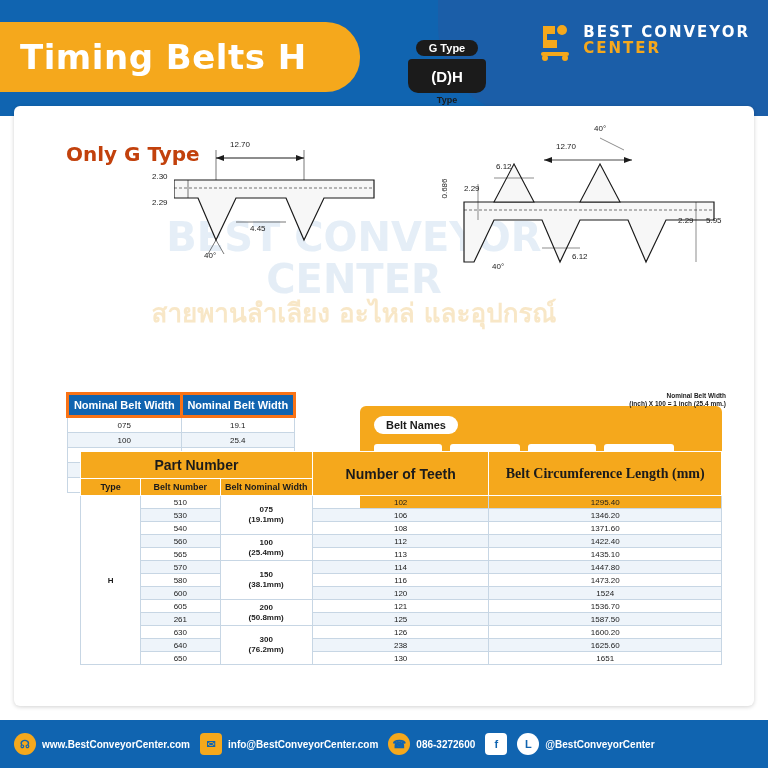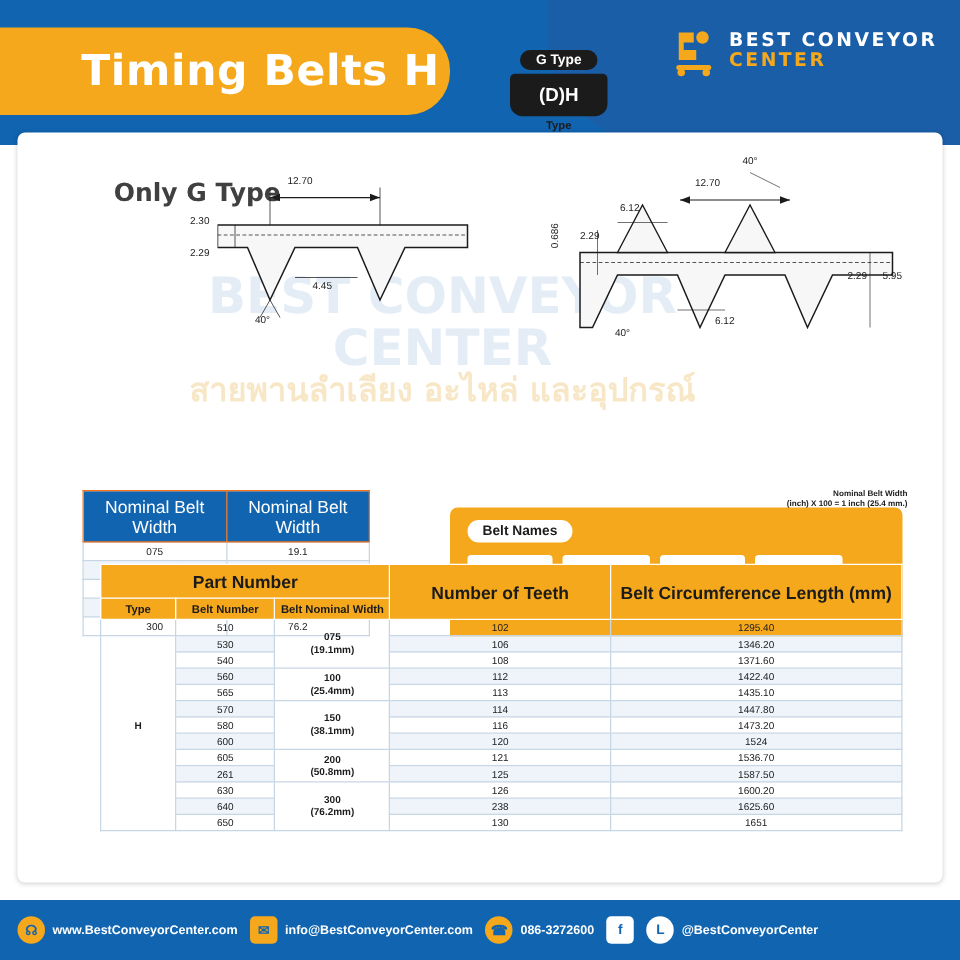--- a/index.html
+++ b/index.html
@@ -20,21 +20,21 @@
   }
   .header-curve {
     position:absolute; right:0; top:0; width:330px; height:116px;
     background:#1b5ea8;
     border-bottom-left-radius:90px;
   }
   .title-band {
     position:absolute; left:0; top:22px; width:360px; height:70px;
     background:#f5a81c;
     border-top-right-radius:34px; border-bottom-right-radius:34px;
-    display:flex; align-items:center;padding-left:45px;
+    display:flex; align-items:center;
   }
   .title-band .title {
     color:#ffffff; font-size:34px; font-weight:bold; letter-spacing:0.5px;
     padding-left:20px; font-family:"DejaVu Sans", sans-serif;
   }
   
   .logo { position:absolute; right:18px; top:20px; display:flex; align-items:center; gap:8px; }
   .logo-mark { width:40px; height:42px; position:relative; }
   .logo-text { line-height:1.05; }
   .logo-text .l1, .logo-text .l2 {
@@ -69,35 +69,34 @@
   
   .watermark {
     position:absolute; left:60px; top:110px; width:560px; text-align:center;
     color:#cfe0f0; font-size:40px; font-weight:bold; opacity:.55;
     pointer-events:none; line-height:1.05; font-family:"DejaVu Sans", sans-serif;
   }
   .watermark .w2 { font-size:26px; color:#f3d49a; }
 
   .only-g {
     position:absolute; left:52px; top:36px;
-    font-size:20px; font-weight:bold; color:#404040;
+    font-size:20px; font-weight:bold; color:#c2410c;
     font-family:"DejaVu Sans", sans-serif;
-    margin-left:25px;
   }
 
   .diagram { position:absolute; }
   .dim-label { position:absolute; font-size:8px; color:#1b1b1b; }
 
   
   .swt { position:absolute; left:52px; top:286px; width:230px; }
   .swt-title { font-size:10px; font-weight:bold; color:#1b1b1b; margin-bottom:3px; }
   table.tbl { border-collapse:collapse; width:100%; }
   table.tbl th {
-    background:#1064b0; color:#fff; font-size:14px; font-weight:normal;
-    border:1px solid #f97316; padding:4px 2px; text-align:center;
+    background:#1064b0; color:#fff; font-size:11px; font-weight:bold;
+    border:3px solid #f97316; padding:4px 2px; text-align:center;
   }
   table.tbl td {
     font-size:8px; text-align:center; padding:2.5px 2px;
     border:1px solid #c7d6e4; color:#1b1b1b;
   }
   table.tbl tr:nth-child(odd) td { background:#ffffff; }
   table.tbl tr:nth-child(even) td { background:#eef4fa; }
 
   
   .bn-box {
@@ -312,21 +311,21 @@
 (inch) X 100 = 1 inch (25.4 mm.)</div>
       <div class="bn-small-box">G Type</div>
     </div>
 
     <div class="main-tbl">
       <table>
         <thead>
           <tr>
             <th class="th-big" colspan="3">Part Number</th>
             <th class="th-big" rowspan="2" style="width:190px;">Number of Teeth</th>
-            <th class="th-big" rowspan="2" style="width:248px;">Belt Circumference Length (mm)</th>
+            <th class="th-big" rowspan="2" style="width:248px;font-family:Liberation Serif, serif;">Belt Circumference Length (mm)</th>
           </tr>
           <tr>
             <th class="th-sm" style="width:64px;">Type</th>
             <th class="th-sm" style="width:84px;">Belt Number</th>
             <th class="th-sm" style="width:98px;">Belt Nominal Width</th>
           </tr>
         </thead>
         <tbody id="main-body">
             <tr>
               <td class="cell-type" rowspan="13">H</td>

